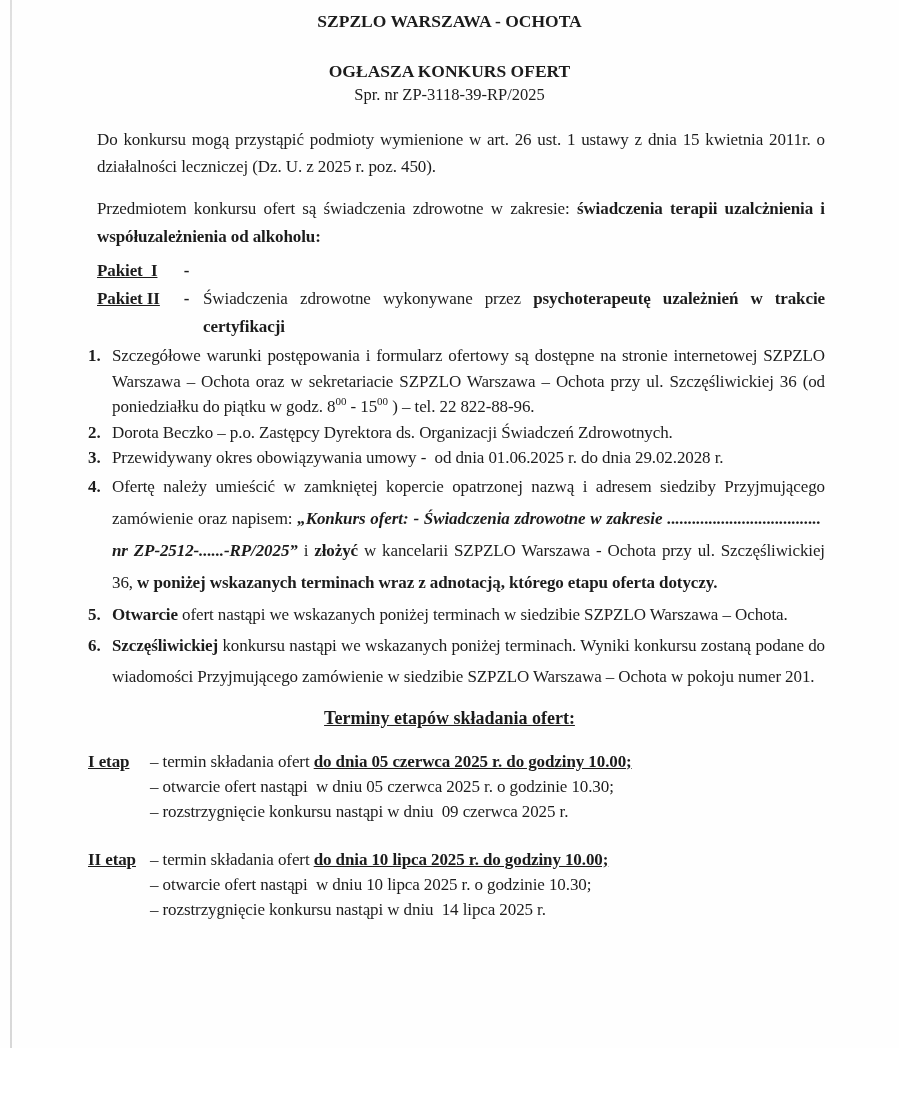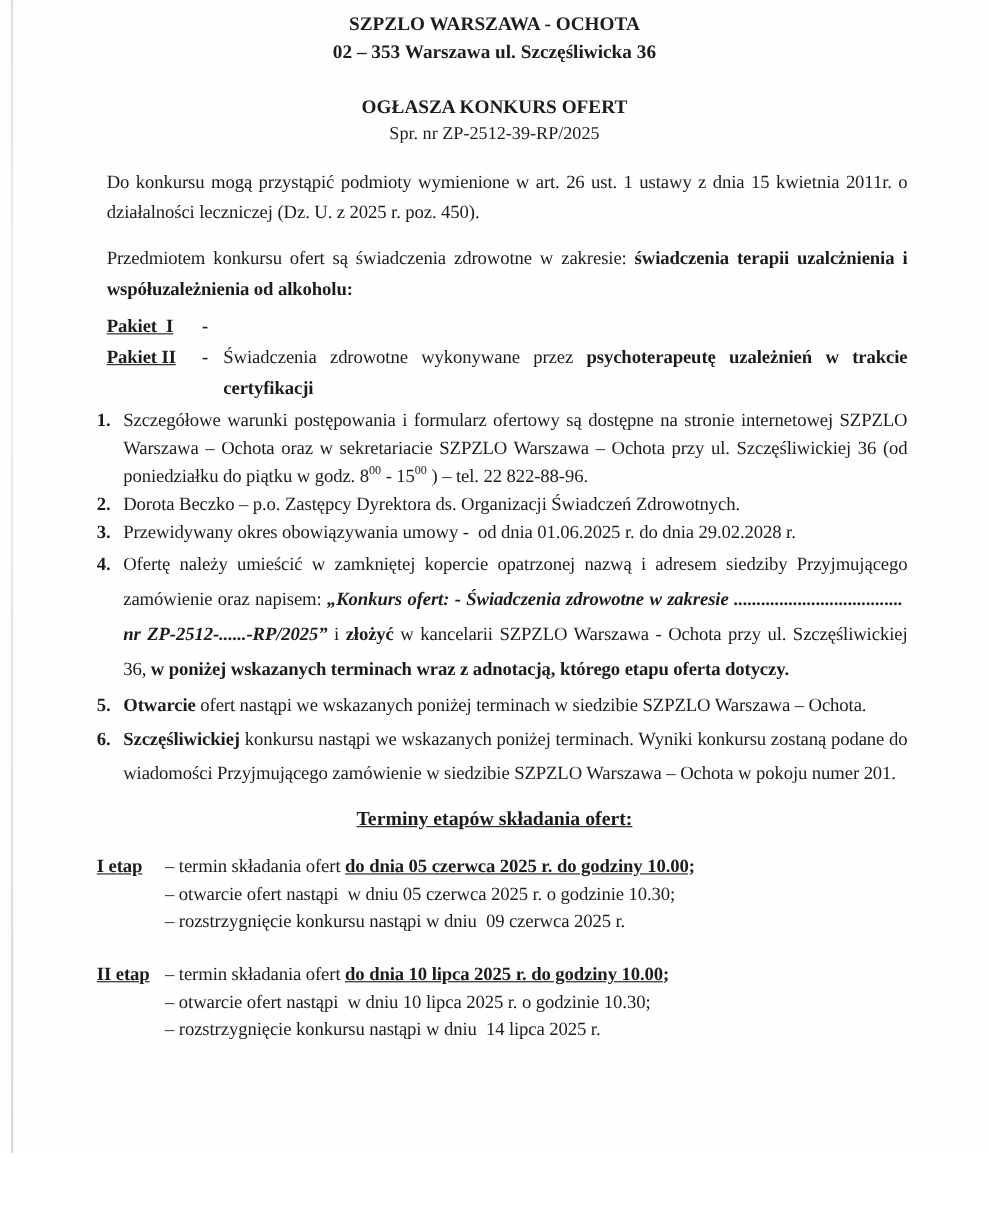--- a/index.html
+++ b/index.html
@@ -92,26 +92,25 @@
   .stage-lines { flex: 1; }
 </style>
 </head>
 <body>
 
 <div class="page">
   <div class="edge-line"></div>
 
   <div class="org-block">
     <div class="org-line center">SZPZLO WARSZAWA - OCHOTA</div>
-    <div class="org-line center">02 – 353 Warszawa ul. Szczęśliwicka 36</div>
   </div>
 
   <div class="title-block">
     <div class="title-line center">OGŁASZA KONKURS OFERT</div>
-    <div class="case-line center">Spr. nr ZP-2512-39-RP/2025</div>
+    <div class="case-line center">Spr. nr ZP-3118-39-RP/2025</div>
   </div>
 
   <div class="para p1">
     <span>Do konkursu mogą przystąpić podmioty wymienione w art. 26 ust. 1 ustawy z dnia 15 kwietnia 2011r. o działalności leczniczej (Dz. U. z 2025 r. poz. 450).</span>
   </div>
 
   <div class="para p2">
     <span>Przedmiotem konkursu ofert są świadczenia zdrowotne w zakresie: </span><span class="b">świadczenia terapii uzalcżnienia i współuzależnienia od alkoholu:</span>
   </div>
 

